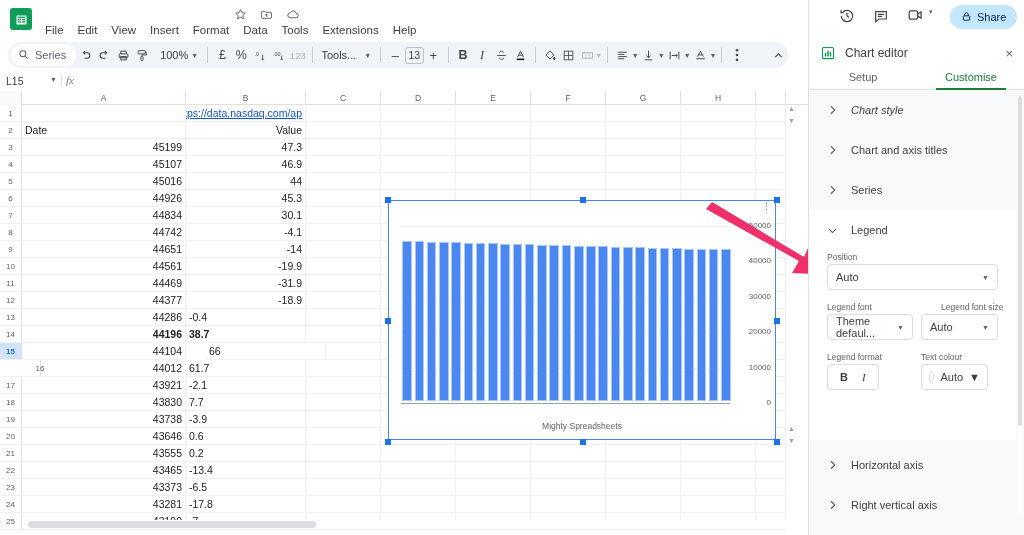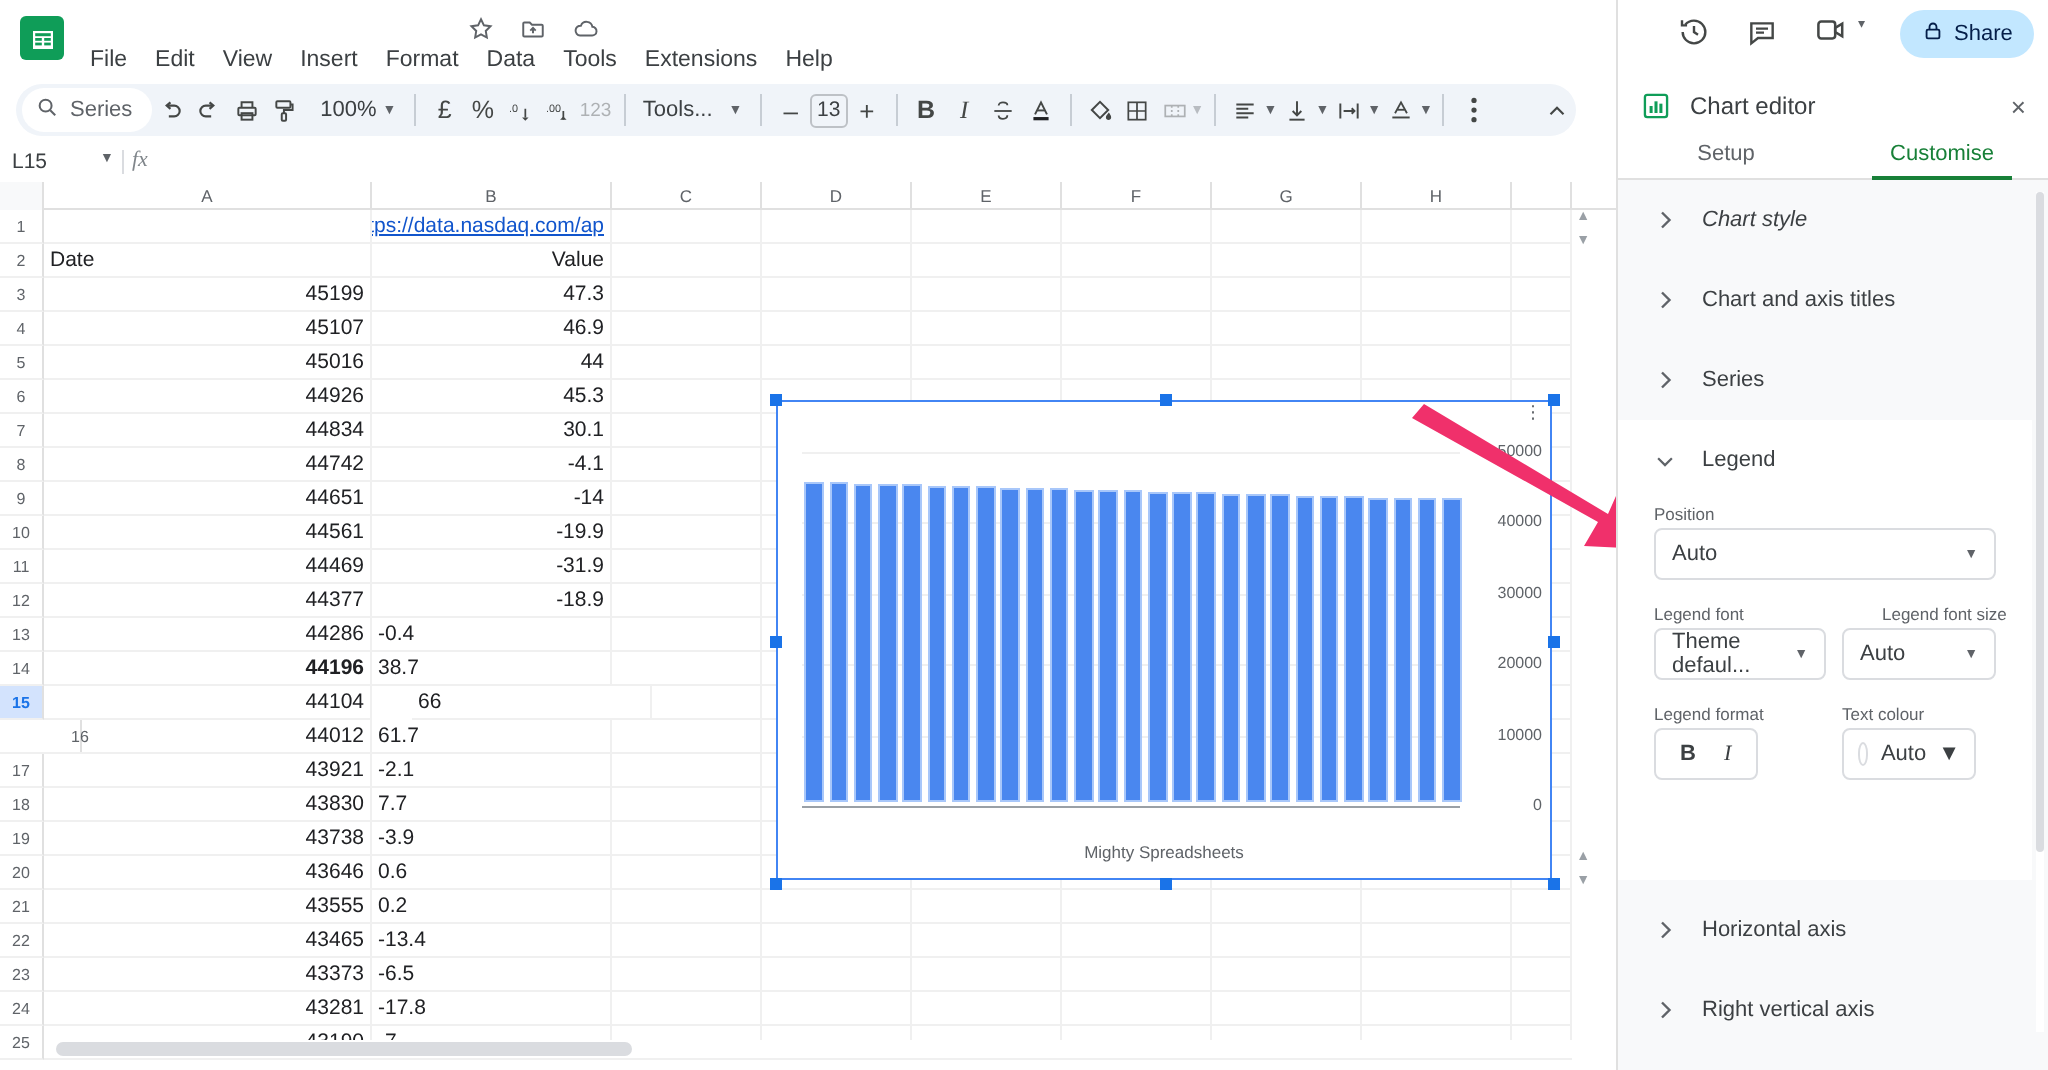--- a/index.html
+++ b/index.html
@@ -479,21 +479,21 @@
           <div class="cell l" style="left: 186px; width: 120px; top: 218px;">-0.4</div>
           <div class="cell l" style="left: 306px; width: 75px; top: 218px;"></div>
           <div class="cell l" style="left: 381px; width: 75px; top: 218px;"></div>
           <div class="cell l" style="left: 456px; width: 75px; top: 218px;"></div>
           <div class="cell l" style="left: 531px; width: 75px; top: 218px;"></div>
           <div class="cell l" style="left: 606px; width: 75px; top: 218px;"></div>
           <div class="cell l" style="left: 681px; width: 75px; top: 218px;"></div>
           <div class="cell l" style="left: 756px; width: 30px; top: 218px;"></div>
           <div class="rowhdr" style="top: 235px;">14</div>
           <div class="cell r" style="left: 22px; width: 164px; top: 235px; font-weight: bold;">44196</div>
-          <div class="cell l" style="left: 186px; width: 120px; top: 235px;">38.7</div>
+          <div class="cell l" style="left: 186px; width: 120px; top: 235px; font-weight: bold;">38.7</div>
           <div class="cell l" style="left: 306px; width: 75px; top: 235px;"></div>
           <div class="cell l" style="left: 381px; width: 75px; top: 235px;"></div>
           <div class="cell l" style="left: 456px; width: 75px; top: 235px;"></div>
           <div class="cell l" style="left: 531px; width: 75px; top: 235px;"></div>
           <div class="cell l" style="left: 606px; width: 75px; top: 235px;"></div>
           <div class="cell l" style="left: 681px; width: 75px; top: 235px;"></div>
           <div class="cell l" style="left: 756px; width: 30px; top: 235px;"></div>
           <div class="rowhdr sel" style="top: 252px;">15</div>
           <div class="cell r" style="left: 22px; width: 164px; top: 252px;">44104</div>
           <div class="cell l" style="left: 186px; width: 120px; top: 252px; margin-left: 20px;">66</div>

